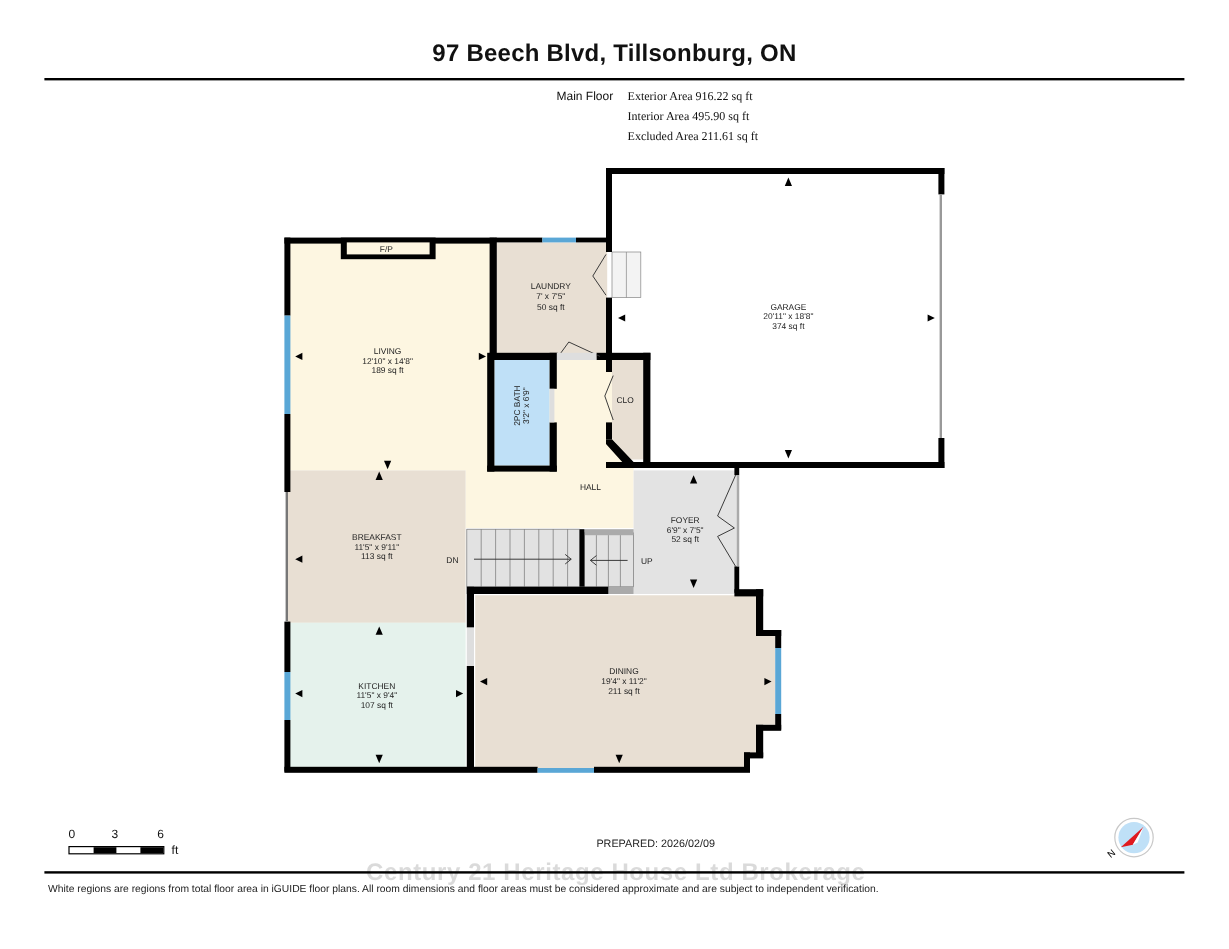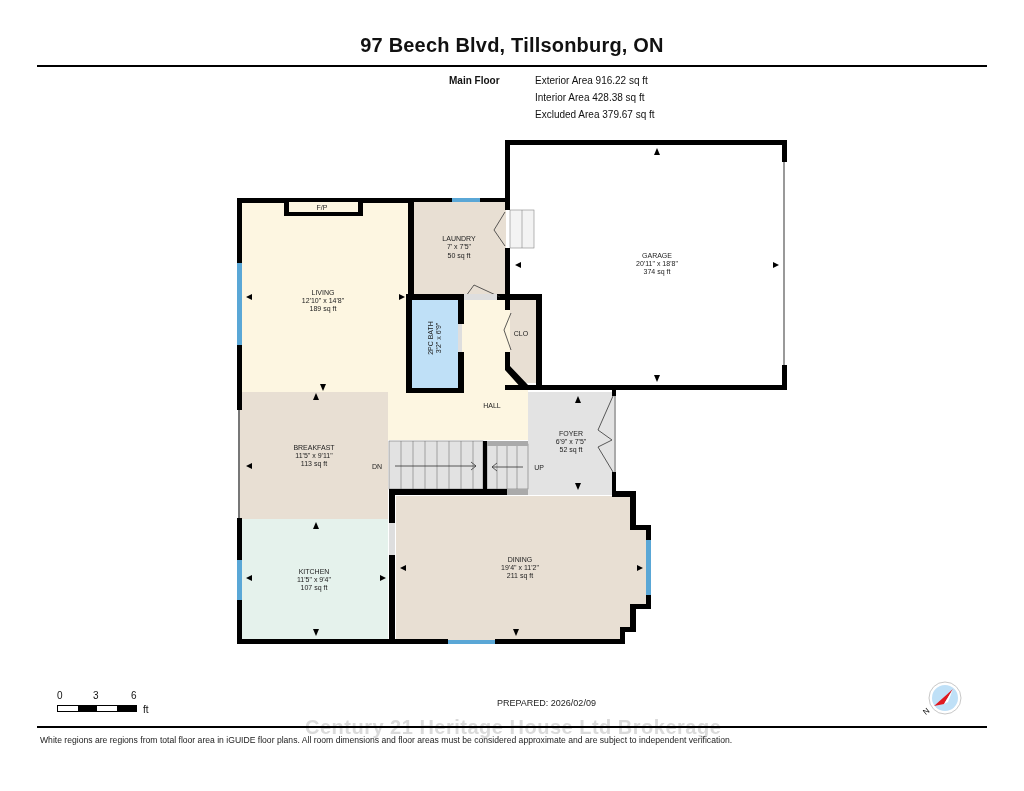--- a/index.html
+++ b/index.html
@@ -4,22 +4,22 @@
 <style>
   html, body { margin: 0; padding: 0; background: #ffffff; }
   body { width: 1024px; height: 791px; position: relative; overflow: hidden;
          font-family: "Liberation Sans", sans-serif; color: #111; }
   .title { position: absolute; left: 0; width: 1024px; top: 34px; text-align: center;
            font-size: 20px; font-weight: bold; letter-spacing: 0.2px; }
   .rule { position: absolute; left: 37px; width: 950px; height: 2px; background: #000; }
   .rule.top { top: 65px; }
   .rule.bottom { top: 726px; }
   .areas { position: absolute; top: 72px; left: 449px; font-size: 10px; line-height: 17px; }
-  .areas .floor { position: absolute; left: 0; top: 0; font-weight: bold; width: 62px; }
-  .areas .list { position: absolute; left: 86px; top: 0; white-space: nowrap; }
+  .areas .floor { position: absolute; left: 0; top: 0; font-weight: normal; width: 62px; text-align: right; }
+  .areas .list { position: absolute; left: 74px; top: 0; white-space: nowrap; font-family: Liberation Serif, serif; }
   svg.plan { position: absolute; left: 0; top: 0; }
   .room-label { font-family: "Liberation Sans", sans-serif; font-size: 7px; fill: #222; text-anchor: middle; }
   .scale { position: absolute; left: 57px; top: 690px; font-size: 10px; }
   .scale .nums { position: relative; height: 12px; width: 100px; }
   .scale .nums span { position: absolute; top: 0; }
   .scale .bar { position: absolute; top: 15px; left: 0; width: 78px; height: 5px; border: 1px solid #000; display: flex; }
   .scale .bar div { flex: 1; }
   .scale .bar .b { background: #000; }
   .scale .unit { position: absolute; top: 14px; left: 86px; font-size: 10px; text-align: center; }
   .prepared { position: absolute; top: 698px; left: 460px; font-size: 9px; color: #222; padding-left: 37px; }
@@ -31,22 +31,22 @@
 </head>
 <body>
 
 <div class="title">97 Beech Blvd, Tillsonburg, ON</div>
 <div class="rule top"></div>
 
 <div class="areas">
   <div class="floor">Main Floor</div>
   <div class="list">
     <div>Exterior Area 916.22 sq ft</div>
-    <div>Interior Area 428.38 sq ft</div>
-    <div>Excluded Area 379.67 sq ft</div>
+    <div>Interior Area 495.90 sq ft</div>
+    <div>Excluded Area 211.61 sq ft</div>
   </div>
 </div>
 
 <svg class="plan" width="1024" height="791" viewBox="0 0 1024 791">
 
   <g>
 
     <rect x="510" y="143" width="274" height="244" fill="#ffffff"></rect>
 
     <rect x="240" y="202" width="170" height="190" fill="#fdf6e1"></rect>

